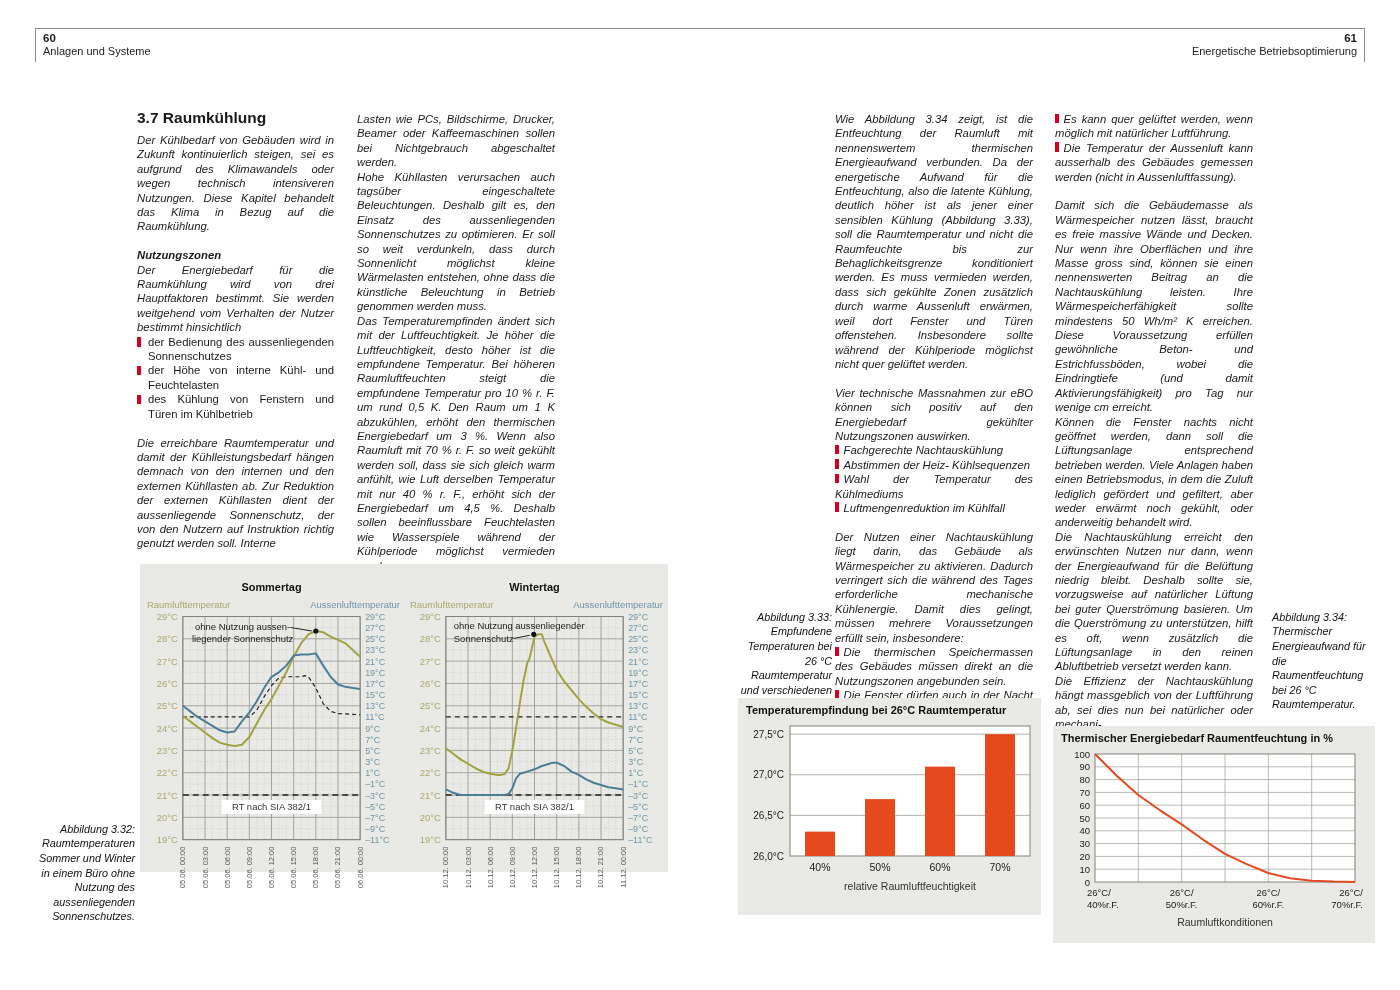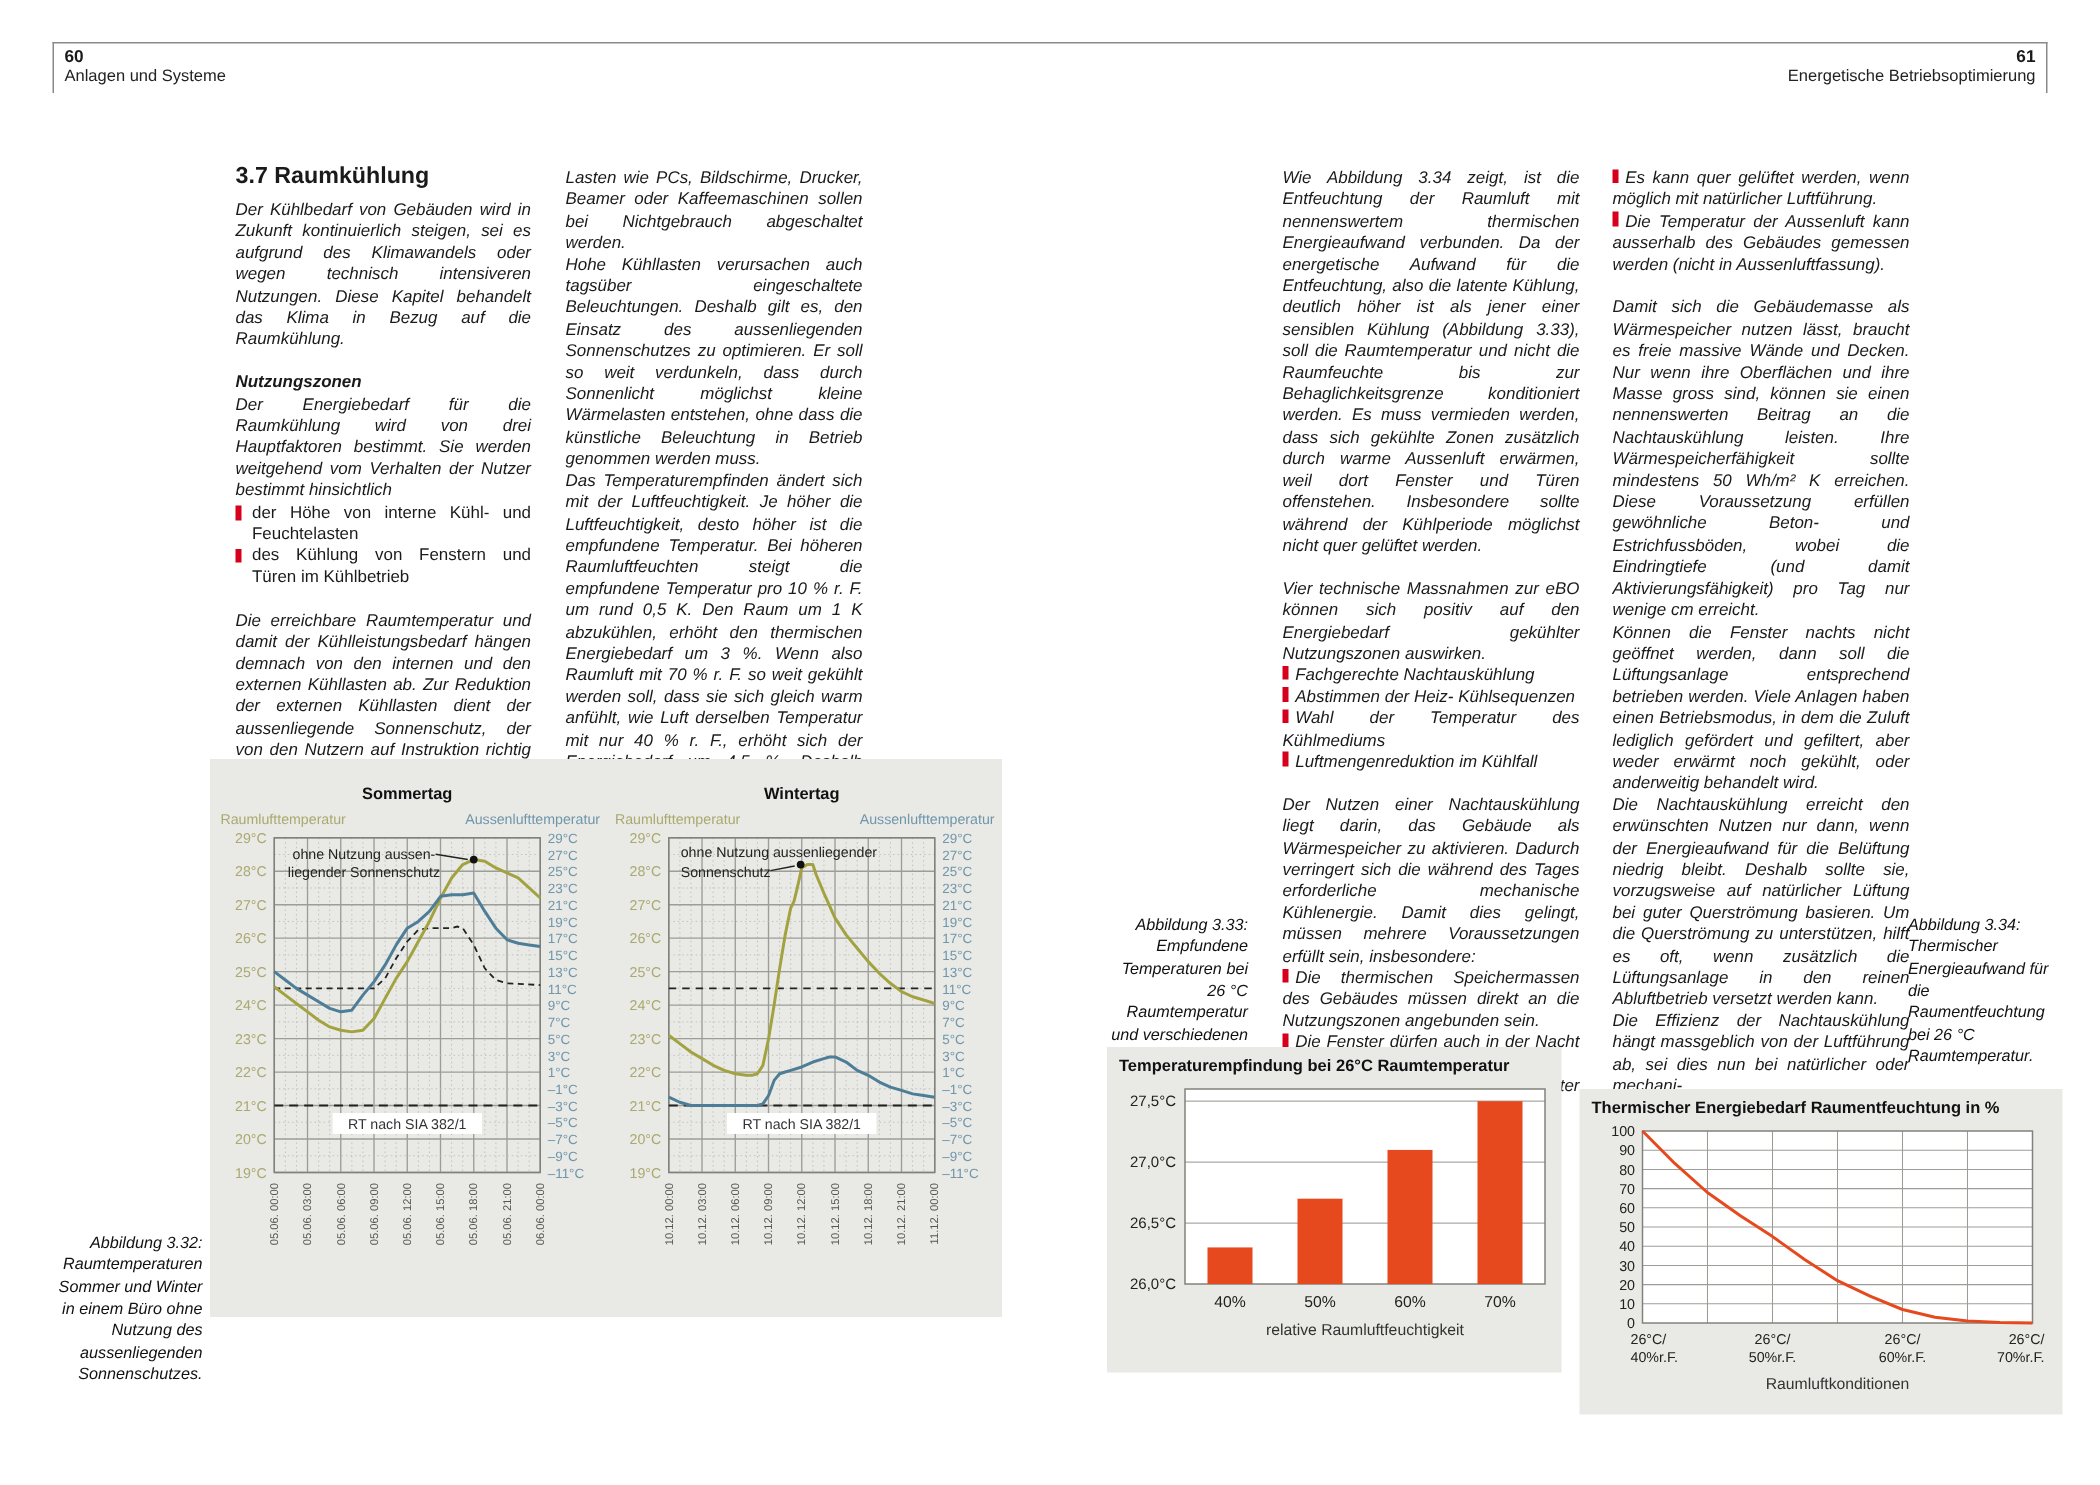--- a/index.html
+++ b/index.html
@@ -1,21 +1,21 @@
 <!DOCTYPE html>
 <html><head>
 <meta charset="utf-8">
 <style>
   html,body{margin:0;padding:0;background:#ffffff;}
   body{font-family:"Liberation Sans",sans-serif;color:#1a1a1a;}
   #canvas{position:relative;width:1400px;height:990px;background:#fff;overflow:hidden;}
   .rule{position:absolute;background:#8a8a8a;}
   .pagenum{position:absolute;font-size:11.5px;font-weight:bold;}
   .runhead{position:absolute;font-size:11px;color:#222;}
-  .col{position:absolute;font-size:11.3px;line-height:14.4px;margin-left:20px;}
+  .col{position:absolute;font-size:11.3px;line-height:14.4px;}
   .col p{margin:0;text-align:justify;font-style:italic;}
   .col p.gap{margin-top:14.4px;}
   .subhead{font-weight:bold;margin-top:14.4px !important;text-align:left !important;}
   h1.secttitle{font-size:15.5px;font-weight:bold;margin:0 0 6px 0;line-height:19px;}
   .hbullet{position:relative;padding-left:11px;text-align:justify;}
   .hbullet .bmark{position:absolute;left:0;top:2.5px;width:3.5px;height:9.5px;background:#d6001c;}
   .ibullet{margin:0;text-align:justify;}
   .bmark-inline{display:inline-block;width:3.5px;height:9.5px;background:#d6001c;margin-right:5px;}
   .caption{position:absolute;font-style:italic;font-size:10.8px;line-height:14.6px;color:#111;}
   .chartbox{position:absolute;background:#e9e9e6;}
@@ -34,34 +34,35 @@
   <div class="pagenum" style="left:43px;top:32px;">60</div>
   <div class="runhead" style="left:43px;top:45px;">Anlagen und Systeme</div>
   <div class="pagenum" style="right:43px;top:32px;text-align:right;">61</div>
   <div class="runhead" style="right:43px;top:45px;text-align:right;">Energetische Betriebsoptimierung</div>
 
   <div class="col" style="left:137px;top:108px;width:197px;">
     <h1 class="secttitle">3.7 Raumkühlung</h1>
     <p>Der Kühlbedarf von Gebäuden wird in Zukunft kontinuierlich steigen, sei es aufgrund des Klimawandels oder wegen technisch intensiveren Nutzungen. Diese Kapitel behandelt das Klima in Bezug auf die Raumkühlung.</p>
     <p class="subhead">Nutzungszonen</p>
     <p>Der Energiebedarf für die Raumkühlung wird von drei Hauptfaktoren bestimmt. Sie werden weitgehend vom Verhalten der Nutzer bestimmt hinsichtlich</p>
+    <div class="hbullet"><span class="bmark"></span><span>der Bedienung des aussenliegenden Sonnenschutzes</span></div>
     <div class="hbullet"><span class="bmark"></span><span>der Höhe von interne Kühl- und Feuchtelasten</span></div>
     <div class="hbullet"><span class="bmark"></span><span>des Kühlung von Fenstern und Türen im Kühlbetrieb</span></div>
     <p class="gap">Die erreichbare Raumtemperatur und damit der Kühlleistungsbedarf hängen demnach von den internen und den externen Kühllasten ab. Zur Reduktion der externen Kühllasten dient der aussenliegende Sonnenschutz, der von den Nutzern auf Instruktion richtig genutzt werden soll. Interne</p>
   </div>
 
   <div class="col" style="left:357px;top:112px;width:198px;">
     <p>Lasten wie PCs, Bildschirme, Drucker, Beamer oder Kaffeemaschinen sollen bei Nichtgebrauch abgeschaltet werden.</p>
     <p>Hohe Kühllasten verursachen auch tagsüber eingeschaltete Beleuchtungen. Deshalb gilt es, den Einsatz des aussenliegenden Sonnenschutzes zu optimieren. Er soll so weit verdunkeln, dass durch Sonnenlicht möglichst kleine Wärmelasten entstehen, ohne dass die künstliche Beleuchtung in Betrieb genommen werden muss.</p>
     <p>Das Temperaturempfinden ändert sich mit der Luftfeuchtigkeit. Je höher die Luftfeuchtigkeit, desto höher ist die empfundene Temperatur. Bei höheren Raumluftfeuchten steigt die empfundene Temperatur pro 10 % r. F. um rund 0,5 K. Den Raum um 1 K abzukühlen, erhöht den thermischen Energiebedarf um 3 %. Wenn also Raumluft mit 70 % r. F. so weit gekühlt werden soll, dass sie sich gleich warm anfühlt, wie Luft derselben Temperatur mit nur 40 % r. F., erhöht sich der Energiebedarf um 4,5 %. Deshalb sollen beeinflussbare Feuchtelasten wie Wasserspiele während der Kühlperiode möglichst vermieden werden.</p>
   </div>
 
   <p class="caption" style="left:33px;top:811px;width:102px;text-align:right;">Abbildung 3.32: Raumtemperaturen Sommer und Winter in einem Büro ohne Nutzung des aussenliegenden Sonnenschutzes.</p>
 
-  <div class="chartbox" id="box-left" style="left:140px;top:506px;width:528px;height:372px;">
+  <div class="chartbox" id="box-left" style="left:140px;top:564px;width:528px;height:308px;">
     <svg id="svg-sommer" width="258" height="356" viewBox="0 0 258 356">
         <text x="127" y="20" font-size="11" fill="#111" text-anchor="middle" font-weight="bold">Sommertag</text>
         <text x="2" y="37" font-size="9.5" fill="#aaa96f" text-anchor="start">Raumlufttemperatur</text>
         <text x="256" y="37" font-size="9.5" fill="#6f96aa" text-anchor="end">Aussenlufttemperatur</text>
         <line x1="38" y1="46" x2="38" y2="270" stroke="#9d9d97" stroke-width="0.9"></line>
         <line x1="45.416666666666664" y1="46" x2="45.416666666666664" y2="270" stroke="#bdbdb7" stroke-width="0.6" stroke-dasharray="1,2"></line>
         <line x1="52.833333333333336" y1="46" x2="52.833333333333336" y2="270" stroke="#bdbdb7" stroke-width="0.6" stroke-dasharray="1,2"></line>
         <line x1="60.25" y1="46" x2="60.25" y2="270" stroke="#9d9d97" stroke-width="0.9"></line>
         <line x1="67.66666666666667" y1="46" x2="67.66666666666667" y2="270" stroke="#bdbdb7" stroke-width="0.6" stroke-dasharray="1,2"></line>
         <line x1="75.08333333333334" y1="46" x2="75.08333333333334" y2="270" stroke="#bdbdb7" stroke-width="0.6" stroke-dasharray="1,2"></line>

